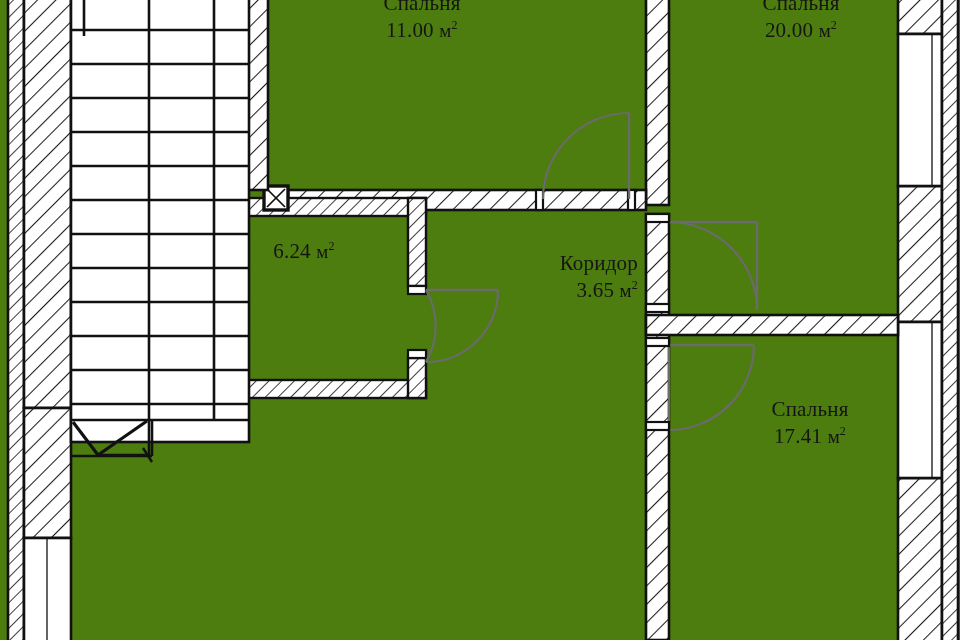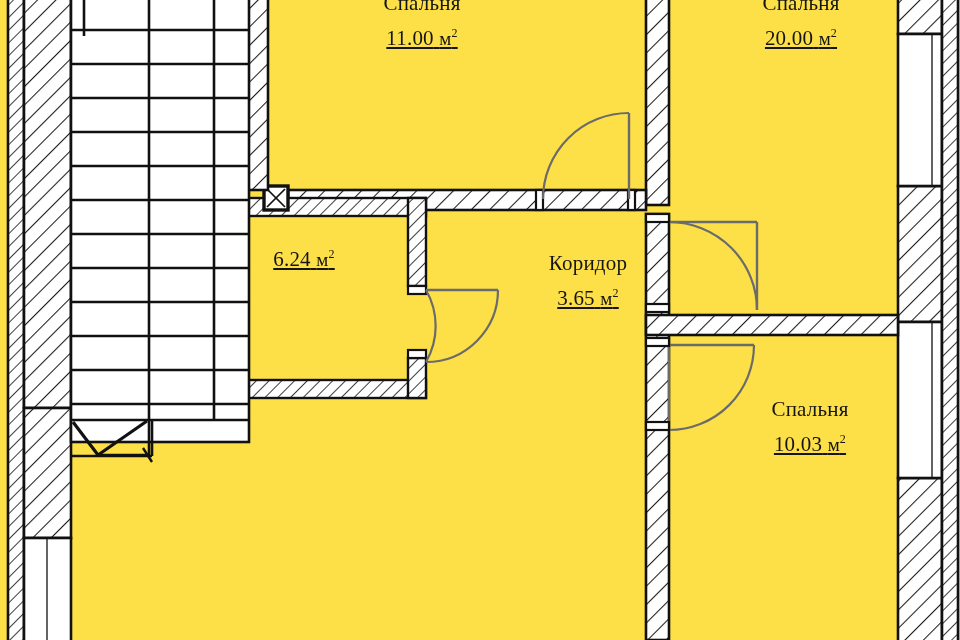--- a/index.html
+++ b/index.html
@@ -8,21 +8,21 @@
     padding: 0;
     background: #ffffff;
   }
   body {
     font-family: "Liberation Serif", "DejaVu Serif", serif;
   }
   #plan-root {
     position: relative;
     width: 960px;
     height: 640px;
-    background: #fde047;
+    background: #4d7c0f;
     overflow: hidden;
   }
   #plan-svg {
     position: absolute;
     left: 0;
     top: 0;
     width: 960px;
     height: 640px;
     display: block;
   }
@@ -36,22 +36,21 @@
   }
   .room-label .rl-name {
     display: block;
     font-size: 21px;
     letter-spacing: 0.2px;
   }
   .room-label .rl-area {
     display: block;
     font-size: 21px;
     letter-spacing: 0.2px;
-    margin-top: 8px;
-    text-decoration: underline;
+    margin-top: 0;
   }
   .room-label .rl-area sup {
     font-size: 12px;
     vertical-align: super;
     line-height: 0;
   }
   .rl-unit { font-size: 19px; }
 </style>
 </head>
 <body>
@@ -212,24 +211,24 @@
 
   <div class="room-label" style="left:731px; top:-10px; width:140px;">
     <span class="rl-name">Спальня</span>
     <span class="rl-area"><span>20.00</span> <span class="rl-unit">м</span><sup>2</sup></span>
   </div>
 
   <div class="room-label" style="left:234px; top:238px; width:140px;">
     <span class="rl-area"><span>6.24</span> <span class="rl-unit">м</span><sup>2</sup></span>
   </div>
 
-  <div class="room-label" style="left:518px; top:250px; width:140px;">
+  <div class="room-label" style="left:498px; top:250px; width:140px;text-align:right;">
     <span class="rl-name">Коридор</span>
     <span class="rl-area"><span>3.65</span> <span class="rl-unit">м</span><sup>2</sup></span>
   </div>
 
   <div class="room-label" style="left:740px; top:396px; width:140px;">
     <span class="rl-name">Спальня</span>
-    <span class="rl-area"><span>10.03</span> <span class="rl-unit">м</span><sup>2</sup></span>
+    <span class="rl-area"><span>17.41</span> <span class="rl-unit">м</span><sup>2</sup></span>
   </div>
 
 
 </div>
 
 </body></html>

